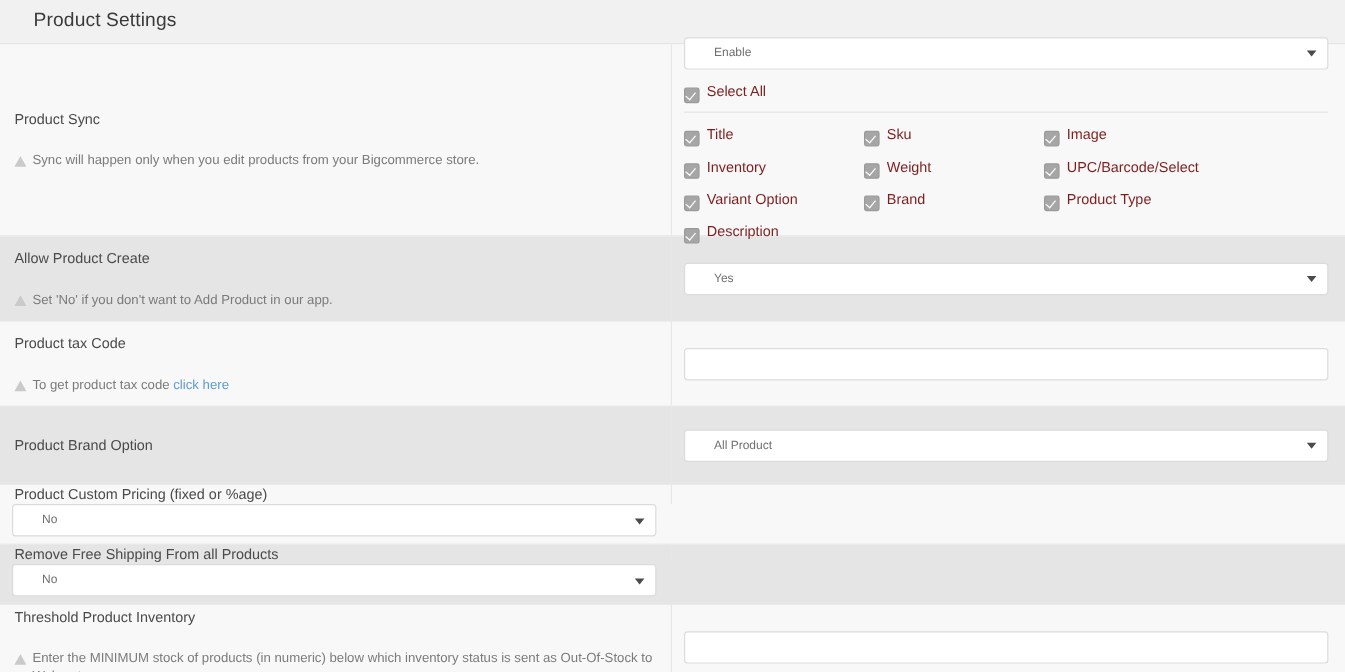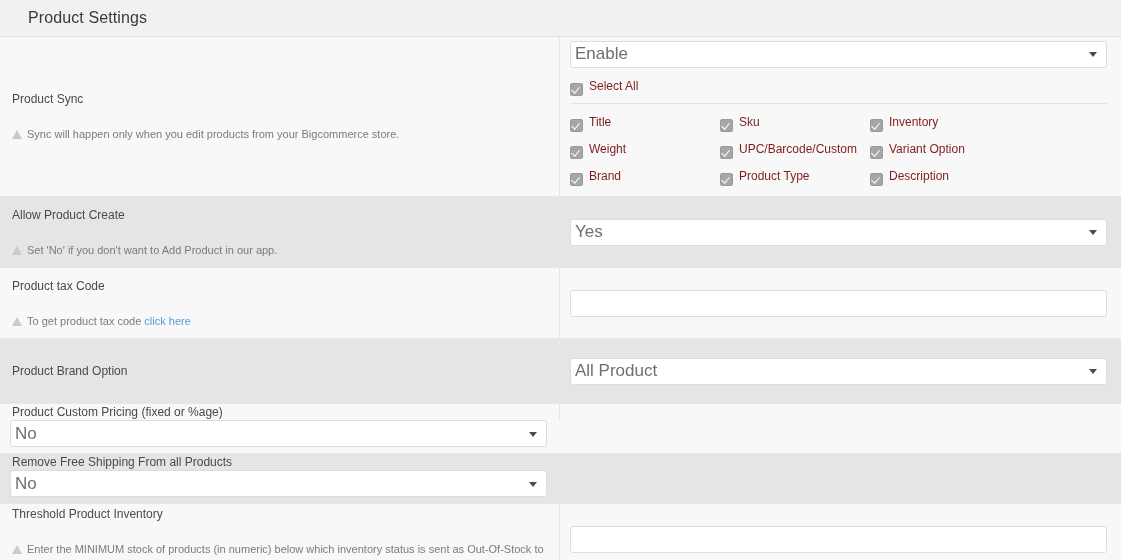--- a/index.html
+++ b/index.html
@@ -99,22 +99,22 @@
   
   .select-box {
     position: relative;
     height: 27px;
     background: #ffffff;
     border: 1px solid #dcdcdc;
     border-radius: 3px;
     box-sizing: border-box;
     display: flex;
     align-items: center;
-    padding-left: 4px;
-    font-size: 17px;
+    padding-left: 24px;
+    font-size: 10px;
     color: #6f6f6f;
     cursor: pointer;
   }
   .select-arrow {
     position: absolute;
     right: 9px;
     top: 50%;
     margin-top: -2px;
     width: 0;
     height: 0;
@@ -225,33 +225,37 @@
 
         <div class="cb-grid">
           <div class="cb-line">
             <span class="cb"></span>
             <span>Title</span>
           </div>
           <div class="cb-line">
             <span class="cb"></span>
             <span>Sku</span>
           </div>
+          <div class="cb-line">
+            <span class="cb"></span>
+            <span>Image</span>
+          </div>
 
           <div class="cb-line">
             <span class="cb"></span>
             <span>Inventory</span>
           </div>
           <div class="cb-line">
             <span class="cb"></span>
             <span>Weight</span>
           </div>
 
           <div class="cb-line">
             <span class="cb"></span>
-            <span>UPC/Barcode/Custom</span>
+            <span>UPC/Barcode/Select</span>
           </div>
           <div class="cb-line">
             <span class="cb"></span>
             <span>Variant Option</span>
           </div>
           <div class="cb-line">
             <span class="cb"></span>
             <span>Brand</span>
           </div>
 

